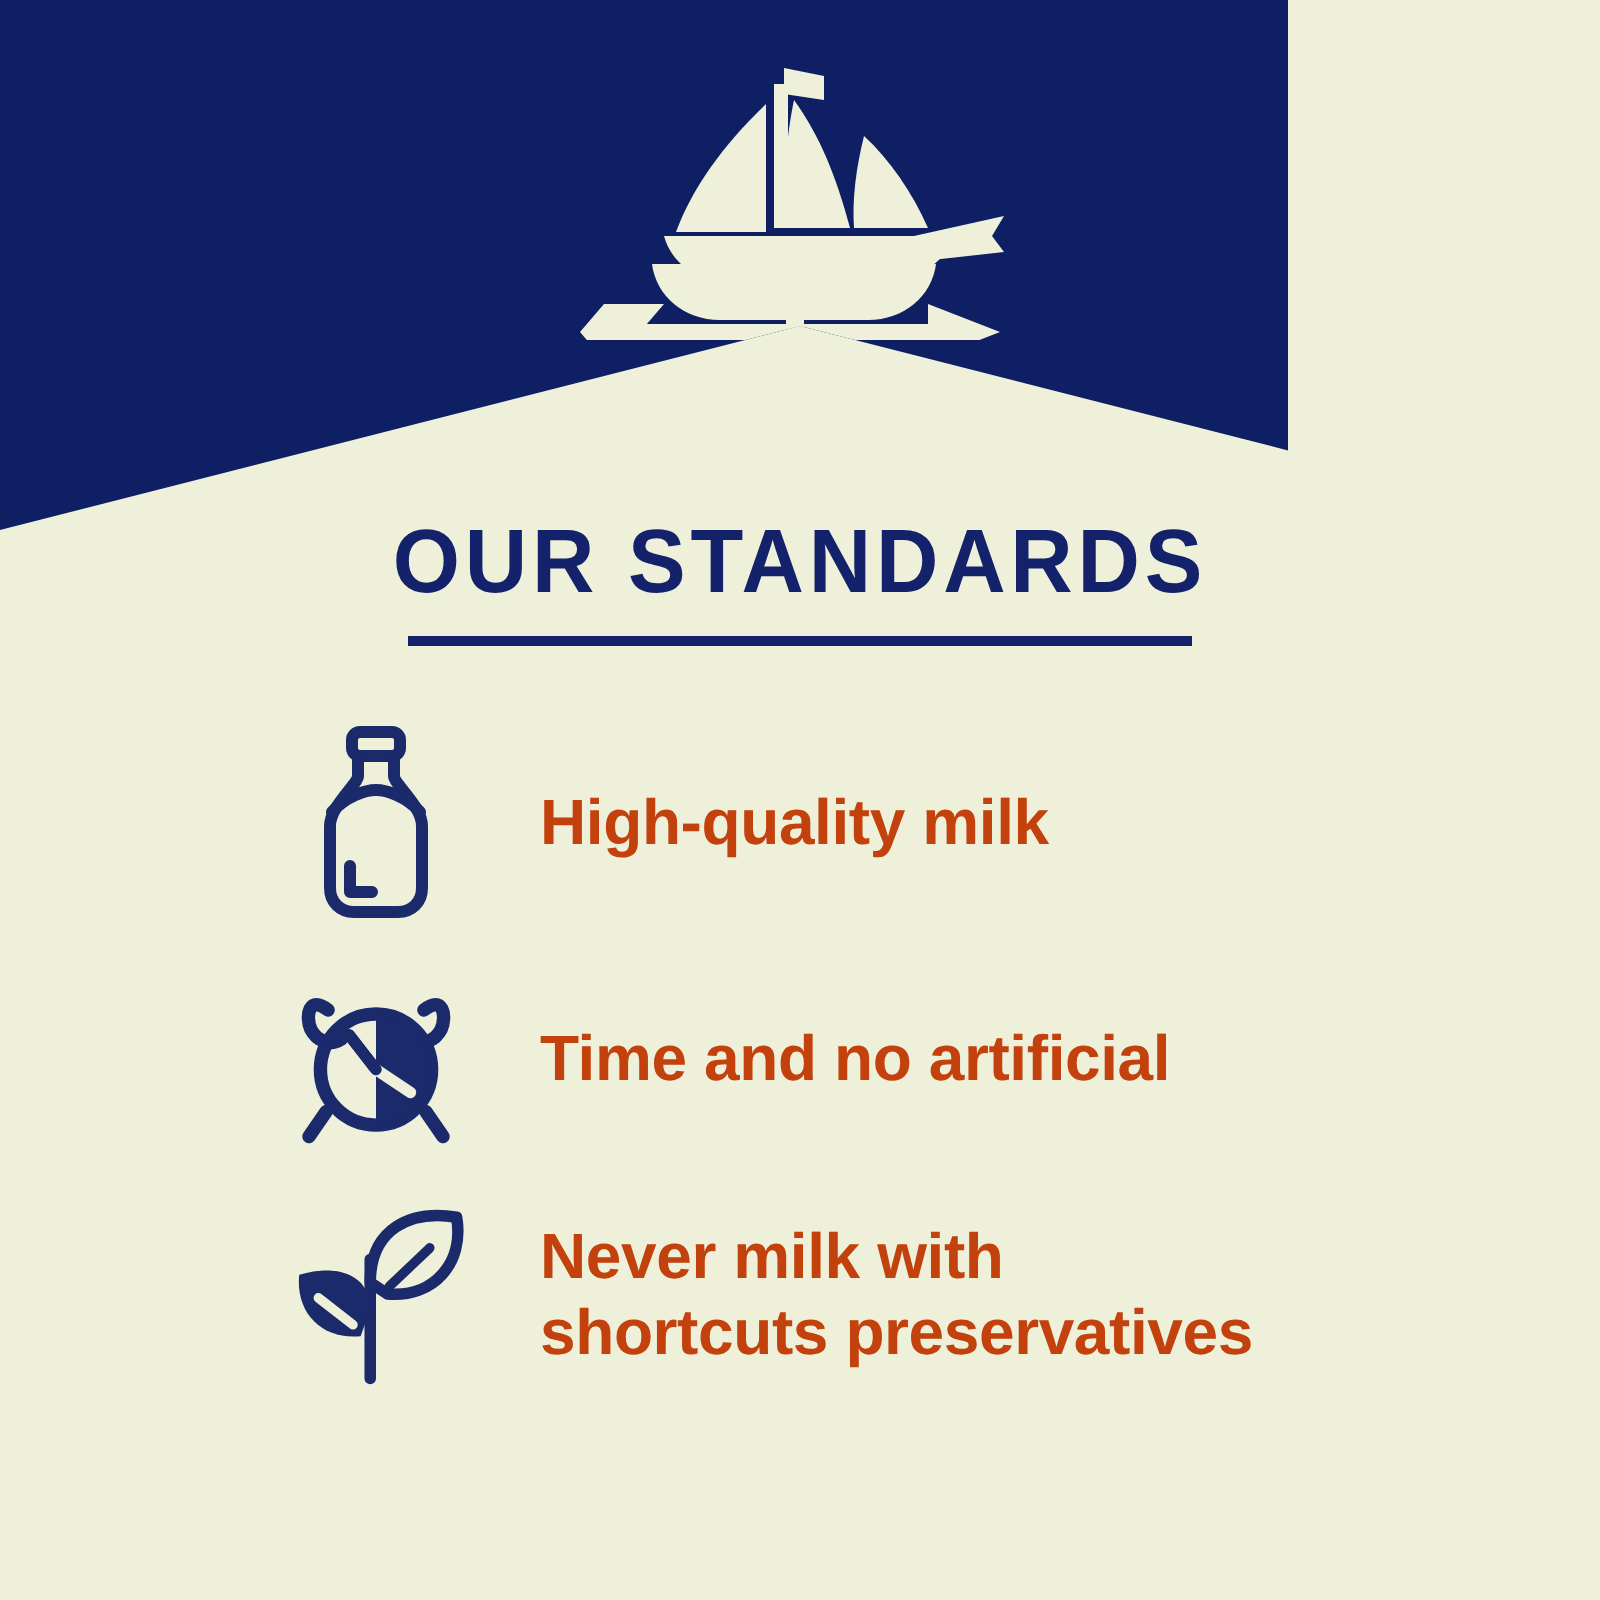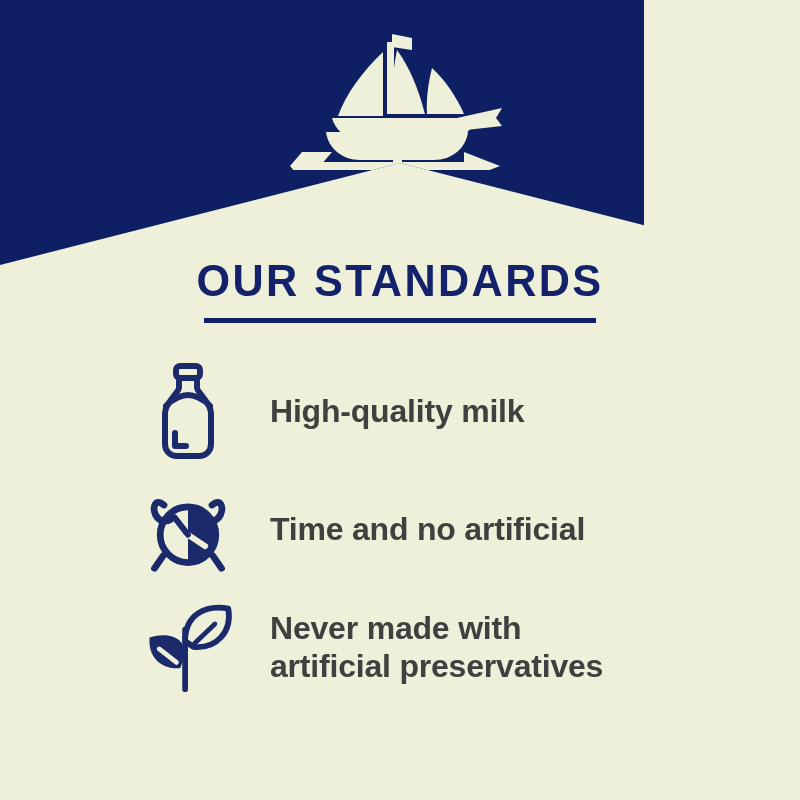--- a/index.html
+++ b/index.html
@@ -89,21 +89,21 @@
     display: flex;
     align-items: center;
     justify-content: center;
   }
   .standard-text {
     margin-left: 34px;
     font-family: "Liberation Sans", sans-serif;
     font-size: 32px;
     line-height: 38px;
     font-weight: 600;
-    color: #404040;
+    color: #c2410c;
     letter-spacing: -0.2px;
   }
   .standard-text .line2 {
     display: block;
   }
 </style>
 </head>
 <body>
 
 <div class="poster">
@@ -205,19 +205,19 @@
           <path d="M47 30 L47 92" stroke="#1b2a6b" stroke-width="6" stroke-linecap="round" fill="none"></path>
 
           <path d="M47 42 C47 14 68 4 92 8 C96 32 80 50 56 48 Z" fill="none" stroke="#1b2a6b" stroke-width="6" stroke-linejoin="round"></path>
           <path d="M57 44 L78 24" stroke="#1b2a6b" stroke-width="5" stroke-linecap="round" fill="none"></path>
 
           <path d="M47 56 C47 38 30 32 10 38 C8 58 22 72 42 70 Z" fill="#1b2a6b"></path>
           <path d="M38 64 L20 50" stroke="#eff0da" stroke-width="5" stroke-linecap="round" fill="none"></path>
         </svg>
       </span>
       <span class="standard-text">
-        <span>Never made with</span>
-        <span class="line2">artificial preservatives</span>
+        <span>Never milk with</span>
+        <span class="line2">shortcuts preservatives</span>
       </span>
     </div>
 
   </div>
 </div>
 
 </body></html>

